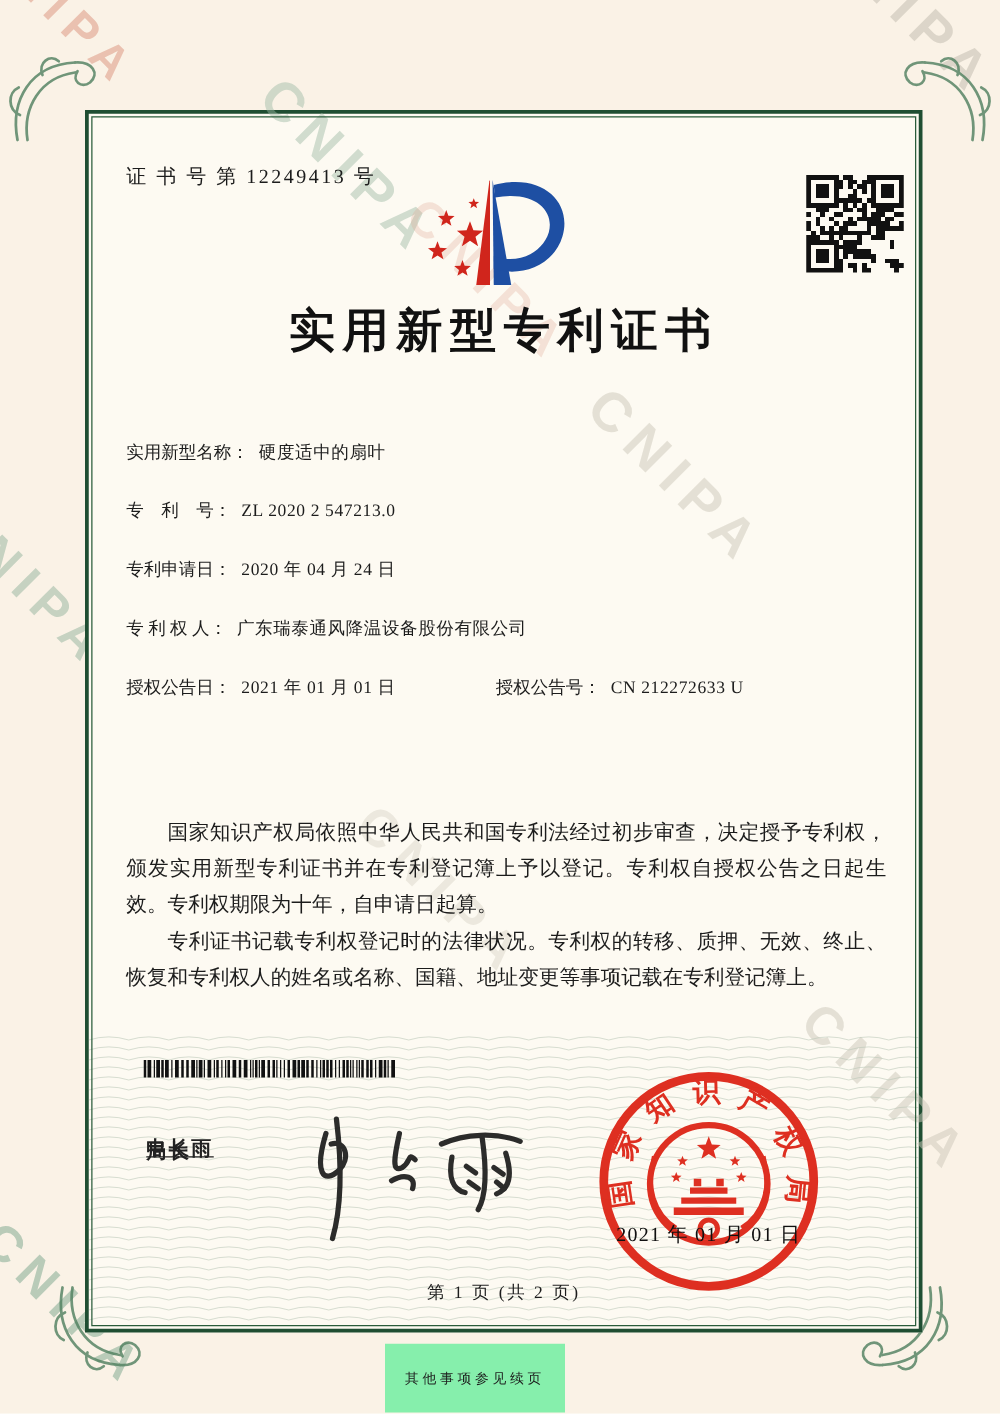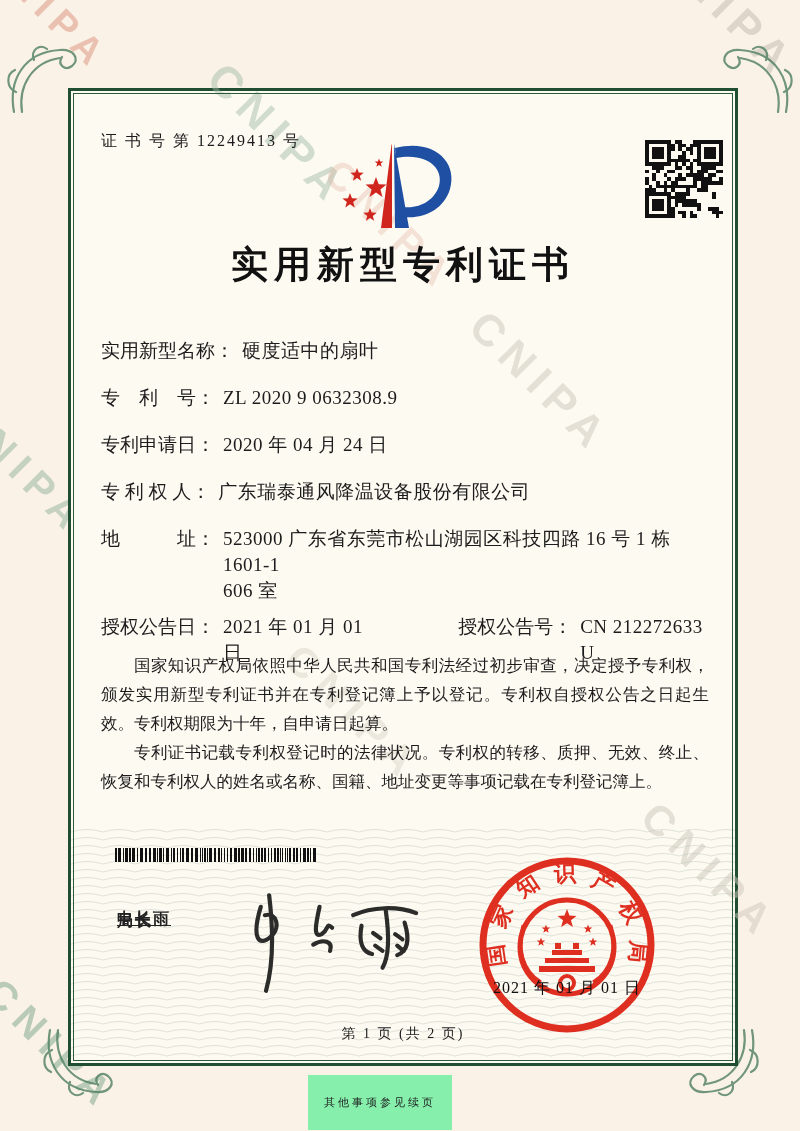--- a/index.html
+++ b/index.html
@@ -27,21 +27,21 @@
     position:absolute; inset:2px; border:1px solid #2a5c3b; pointer-events:none; z-index:5;
   }
   .cert-no{position:absolute; left:30px; top:40px; font-size:16px; letter-spacing:2px; z-index:2;}
   .logo{position:absolute; left:263px; top:40px; width:136px; height:106px; z-index:2;}
   .qr{position:absolute; left:574px; top:49px; width:78px; height:78px; z-index:2;}
   .title{
     position:absolute; left:0; top:149px; width:100%; text-align:center;
     font-size:37px; font-weight:700; letter-spacing:6px; color:#111; z-index:2;
   }
   
-  .fields{position:absolute; left:30px; top:247px; width:606px; font-size:19px; z-index:2;}
+  .fields{position:absolute; left:30px; top:259px; width:606px; font-size:14px; z-index:2;}
   .frow{display:flex; align-items:flex-start; line-height:26px; margin-bottom:21px;}
   .flabel{flex:none; white-space:nowrap;}
   .fvalue{margin-left:8px; letter-spacing:.5px;}
   .frow.addr{margin-bottom:10px;}
   .frow.grant .pair2{margin-left:80px; display:flex;}
   
   .paras{
     position:absolute; left:30px; top:560px; width:608px; font-size:16.5px;
     line-height:29px; text-align:justify; z-index:2;
   }
@@ -424,36 +424,29 @@
 
     <div class="title">实用新型专利证书</div>
 
     <div class="fields">
       <div class="frow">
         <span class="flabel">实用新型名称：</span>
         <span class="fvalue">硬度适中的扇叶</span>
       </div>
       <div class="frow">
         <span class="flabel">专　利　号：</span>
-        <span class="fvalue">ZL 2020 9 0632308.9</span>
+        <span class="fvalue">ZL 2020 2 547213.0</span>
       </div>
       <div class="frow">
         <span class="flabel">专利申请日：</span>
         <span class="fvalue">2020 年 04 月 24 日</span>
       </div>
       <div class="frow">
         <span class="flabel">专 利 权 人：</span>
         <span class="fvalue">广东瑞泰通风降温设备股份有限公司</span>
-      </div>
-      <div class="frow addr">
-        <span class="flabel">地　　　址：</span>
-        <span class="fvalue">
-          <div>523000 广东省东莞市松山湖园区科技四路 16 号 1 栋 1601-1</div>
-          <div>606 室</div>
-        </span>
       </div>
       <div class="frow grant">
         <span class="flabel">授权公告日：</span>
         <span class="fvalue">2021 年 01 月 01 日</span>
         <span class="pair2">
           <span class="flabel">授权公告号：</span>
           <span class="fvalue">CN 212272633 U</span>
         </span>
       </div>
     </div>

